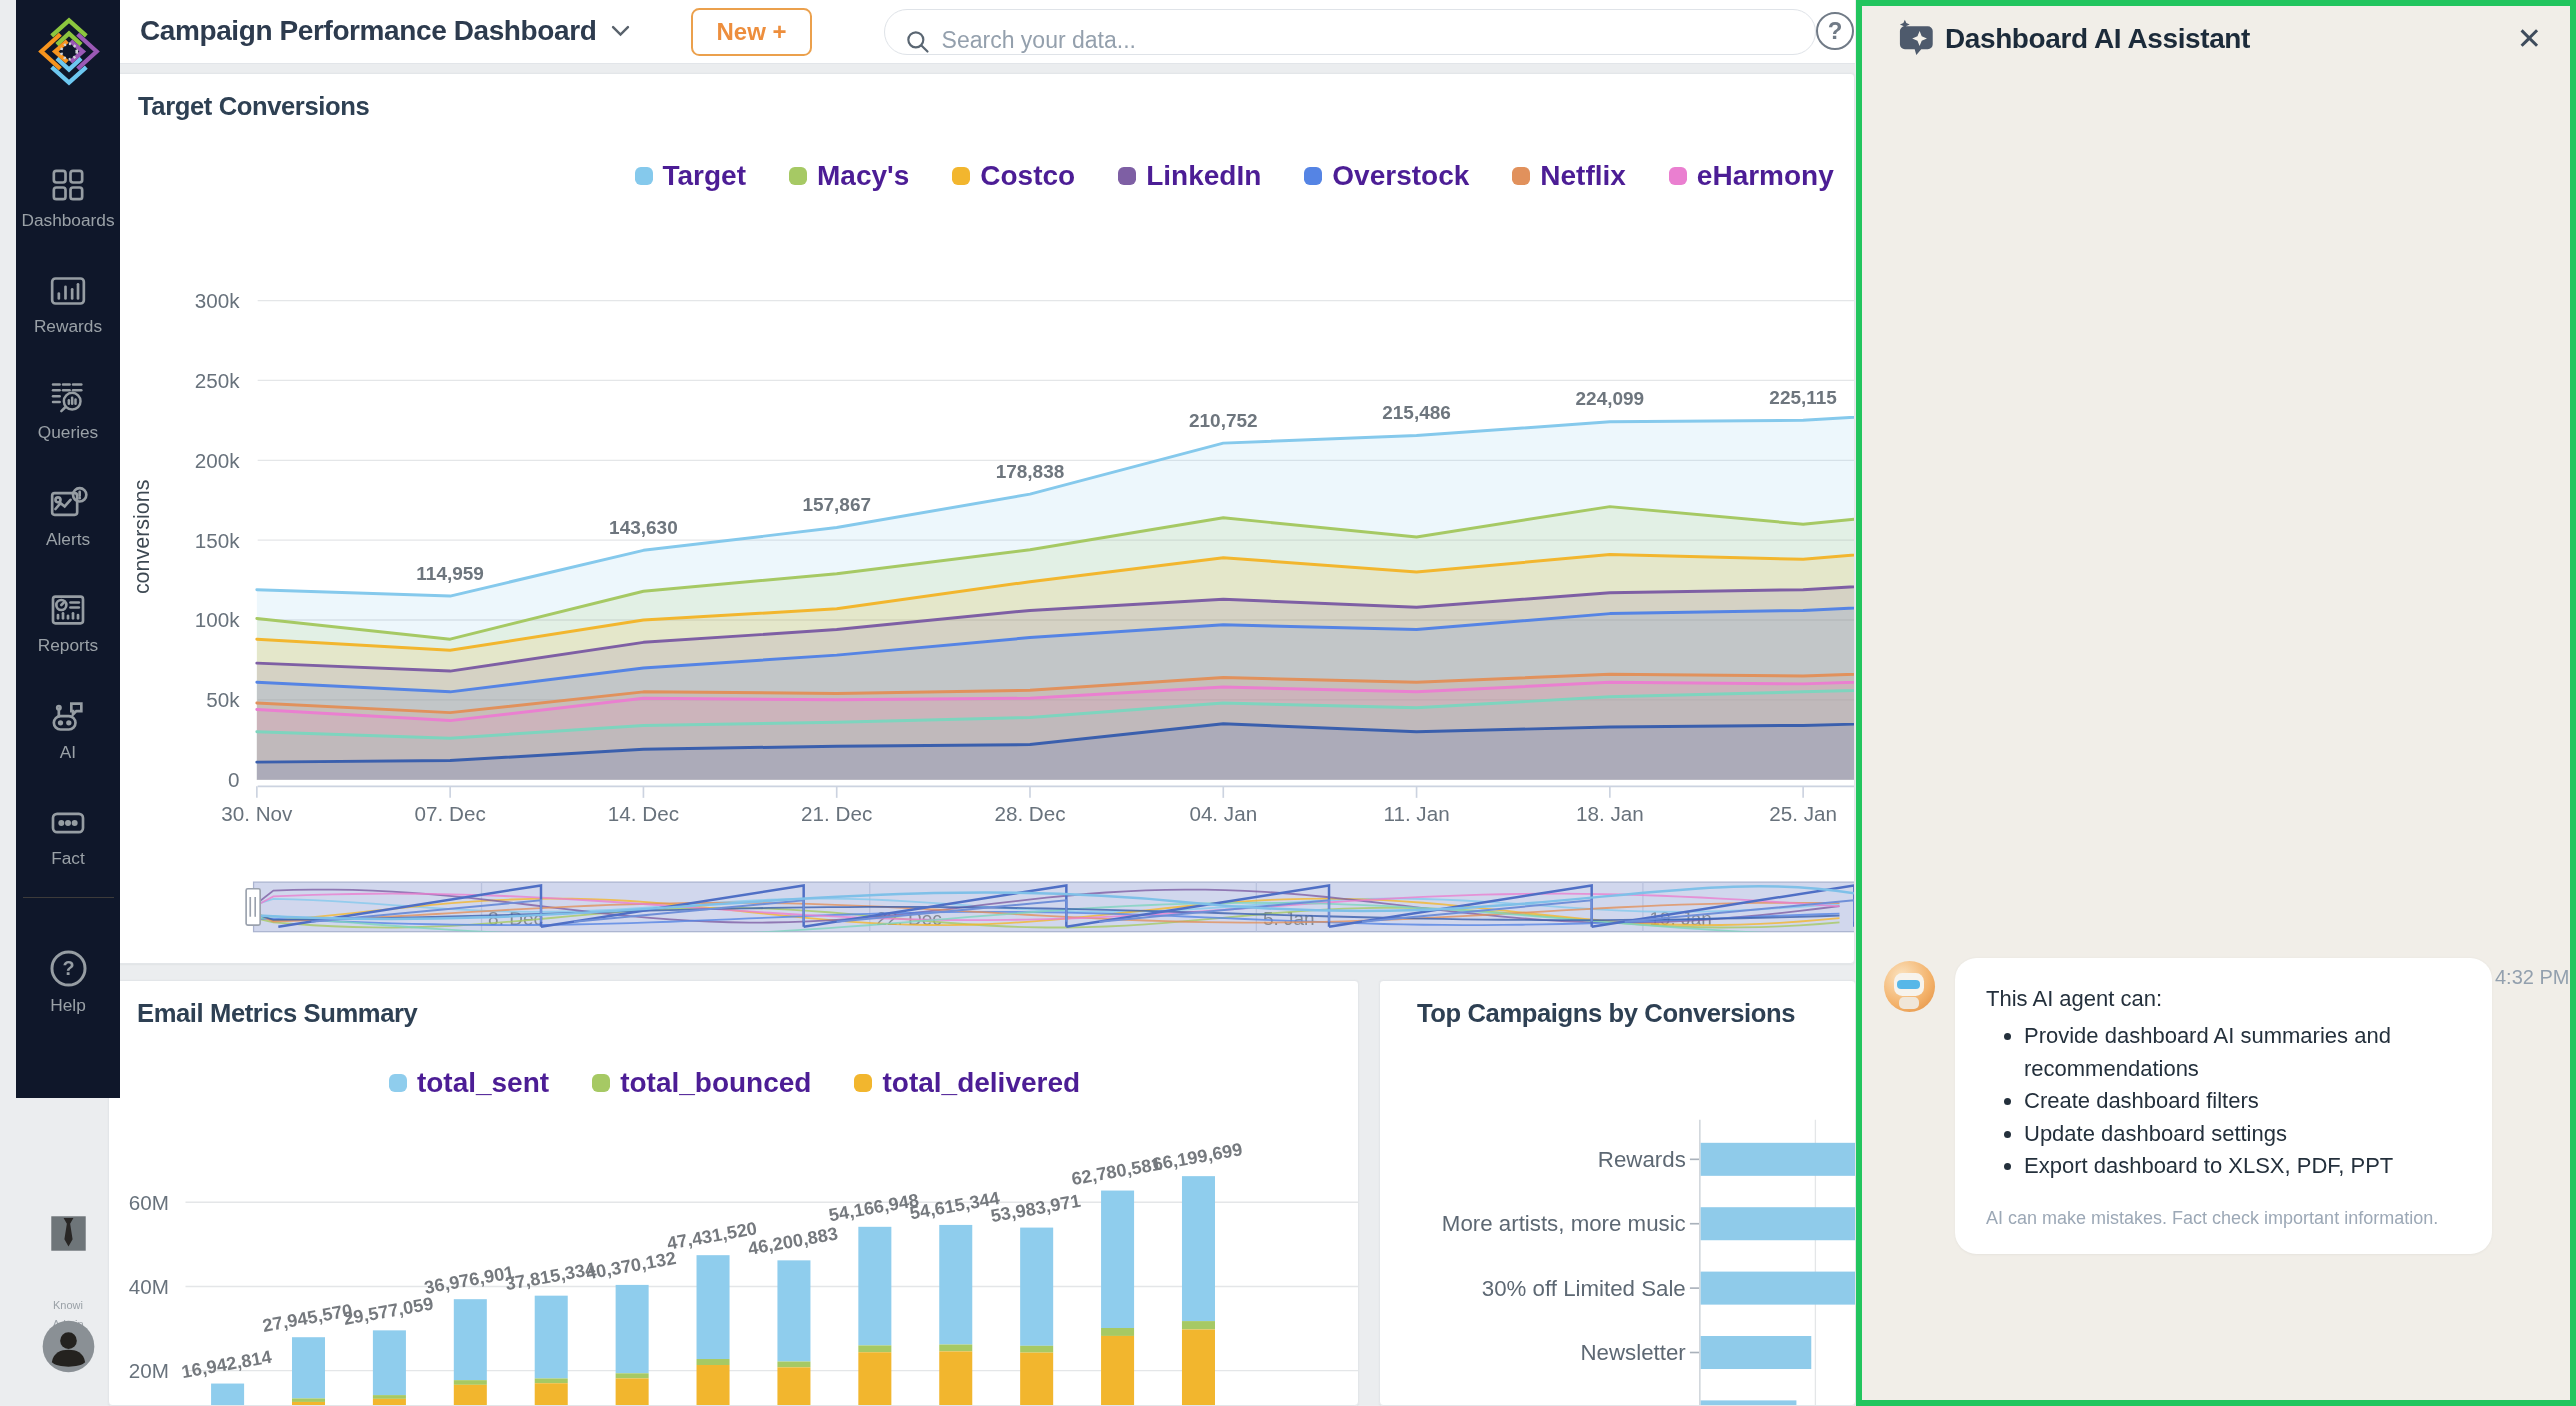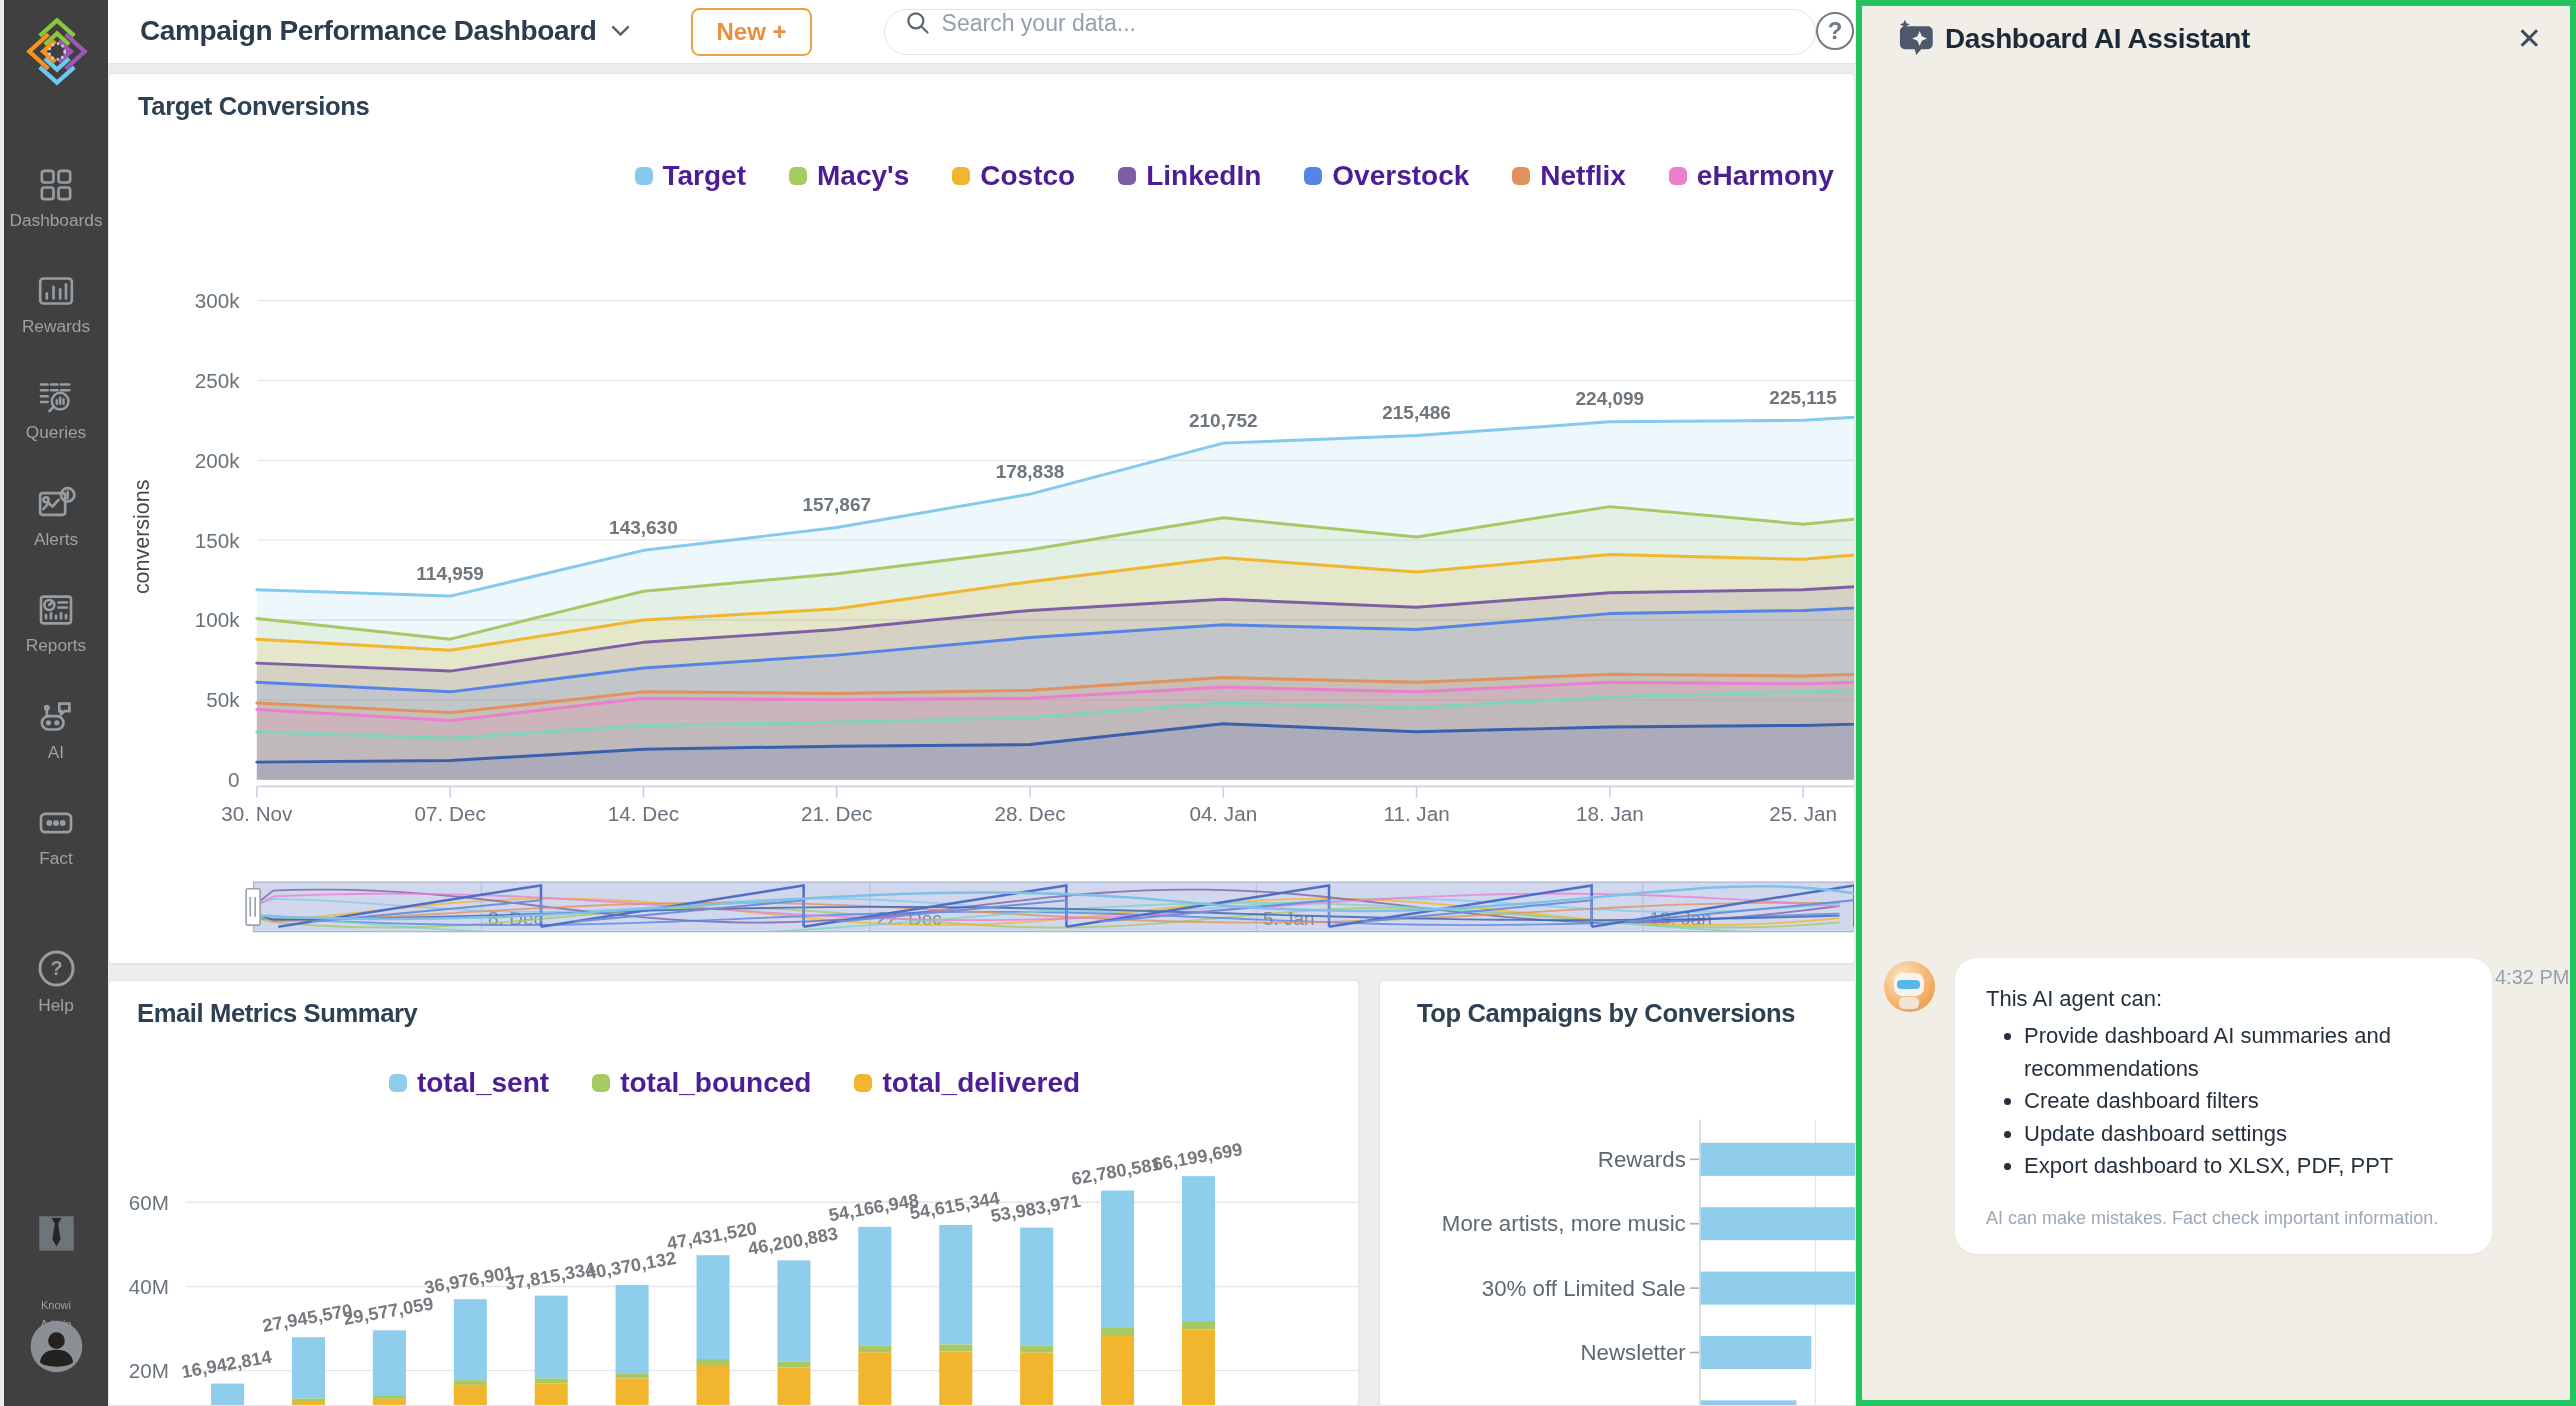--- a/index.html
+++ b/index.html
@@ -1,41 +1,41 @@
 <!DOCTYPE html>
 <html style="font-size:13.2px"><head>
 <meta charset="utf-8">
 <style>
   * { margin:0; padding:0; box-sizing:border-box; }
   html,body { width:2576px; height:1406px; overflow:hidden;
     font-family:"Liberation Sans", sans-serif; background:#ebedef; }
   #stage { position:relative; width:2576px; height:1406px; }
 
   
-  #sidebar { position:absolute; left:4px; top:0; width:104px; height:1406px;
-    background:#404040; z-index:5; }
+  #sidebar { position:absolute; left:16px; top:0; width:104px; height:1098px;
+    background:#0f172a; z-index:5; }
   .logo { position:absolute; left:15px; top:10px; width:76px; height:83px; cursor:pointer; }
   .nav-item { position:absolute; left:0; width:104px; text-align:center;
     color:#9aa1a7; font-size:17.3px; cursor:pointer; }
   .nav-item svg { display:block; margin:0 auto 5px auto; }
   .side-divider { position:absolute; left:6.6px; width:91px; height:0.8px; background:#3d3b3a; }
   .admin-label { font-size:11px; line-height:19px;margin-top:42px; }
 
   
   #topbar { position:absolute; left:104px; top:0; width:1751px; height:64px;
     background:#ffffff; border-bottom:1.7px solid #e2e5e9; z-index:4; }
   #page-title { position:absolute; left:36px; top:15px; font-size:28px; font-weight:bold;
     color:#2d3b4e; letter-spacing:-0.4px; cursor:pointer; }
   #title-caret { position:absolute; left:504px; top:23px; cursor:pointer; }
   #new-btn { position:absolute; left:587px; top:8.3px; width:121px; height:48px;
     border:2.5px solid #eba04c; border-radius:8.3px; background:#fff; color:#ed8e3d;
     font-size:24px; font-weight:bold; font-family:inherit; cursor:pointer; }
   #search-wrap { position:absolute; left:780px; top:9px; width:932px; height:46px;
     border:1.7px solid #dfe3e8; border-radius:23px; background:#fff; display:flex;
-    align-items:flex-start; padding-left:20px; cursor:text; }
+    align-items:flex-end; padding-left:20px; cursor:text; }
   #search-input { border:none; outline:none; font-size:23px; color:#3c4854; width:810px;
     margin-left:11.6px; font-family:inherit; background:transparent; }
   #search-input::placeholder { color:#94a0ad; }
   #help-badge { position:absolute; left:1712px; top:12.4px; width:38px; height:38px;
     border:2.5px solid #717b87; border-radius:50%; color:#717b87; font-size:24px;
     font-weight:bold; text-align:center; line-height:34px; cursor:pointer; background:#fff; }
 
   
   .card { position:absolute; background:#fff; border:0.8px solid #e3e6e9;
     border-radius:4.1px; box-shadow:0 0.8px 1.7px rgba(40,50,60,.05); overflow:hidden; }

